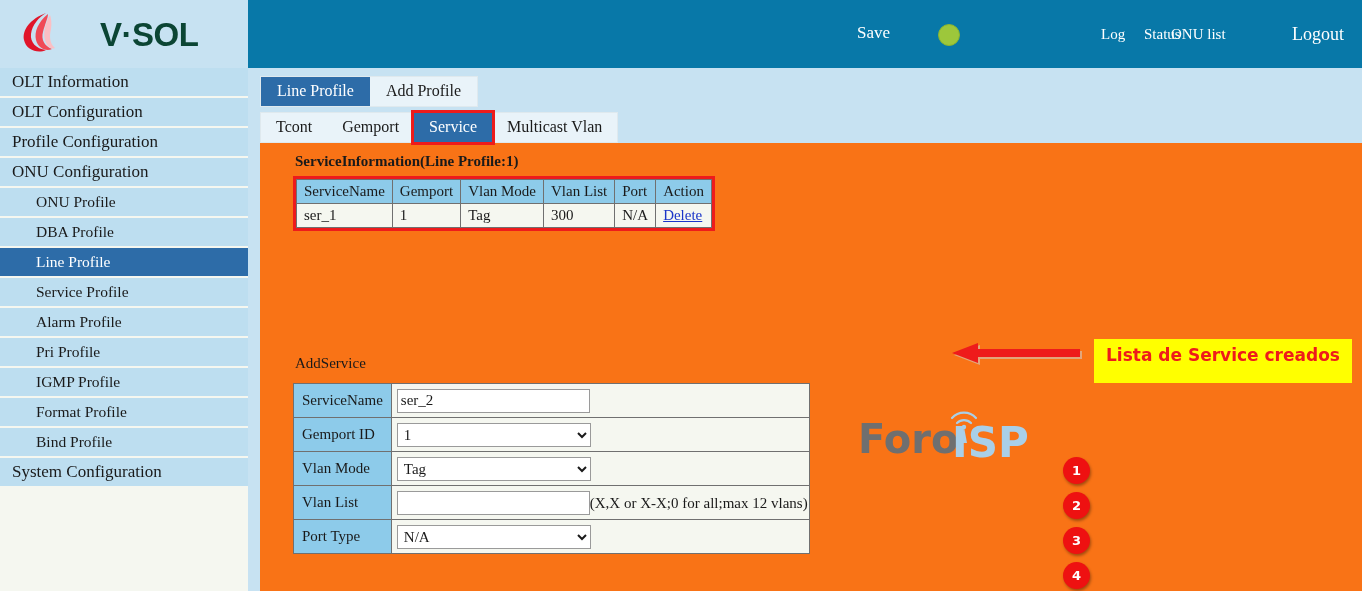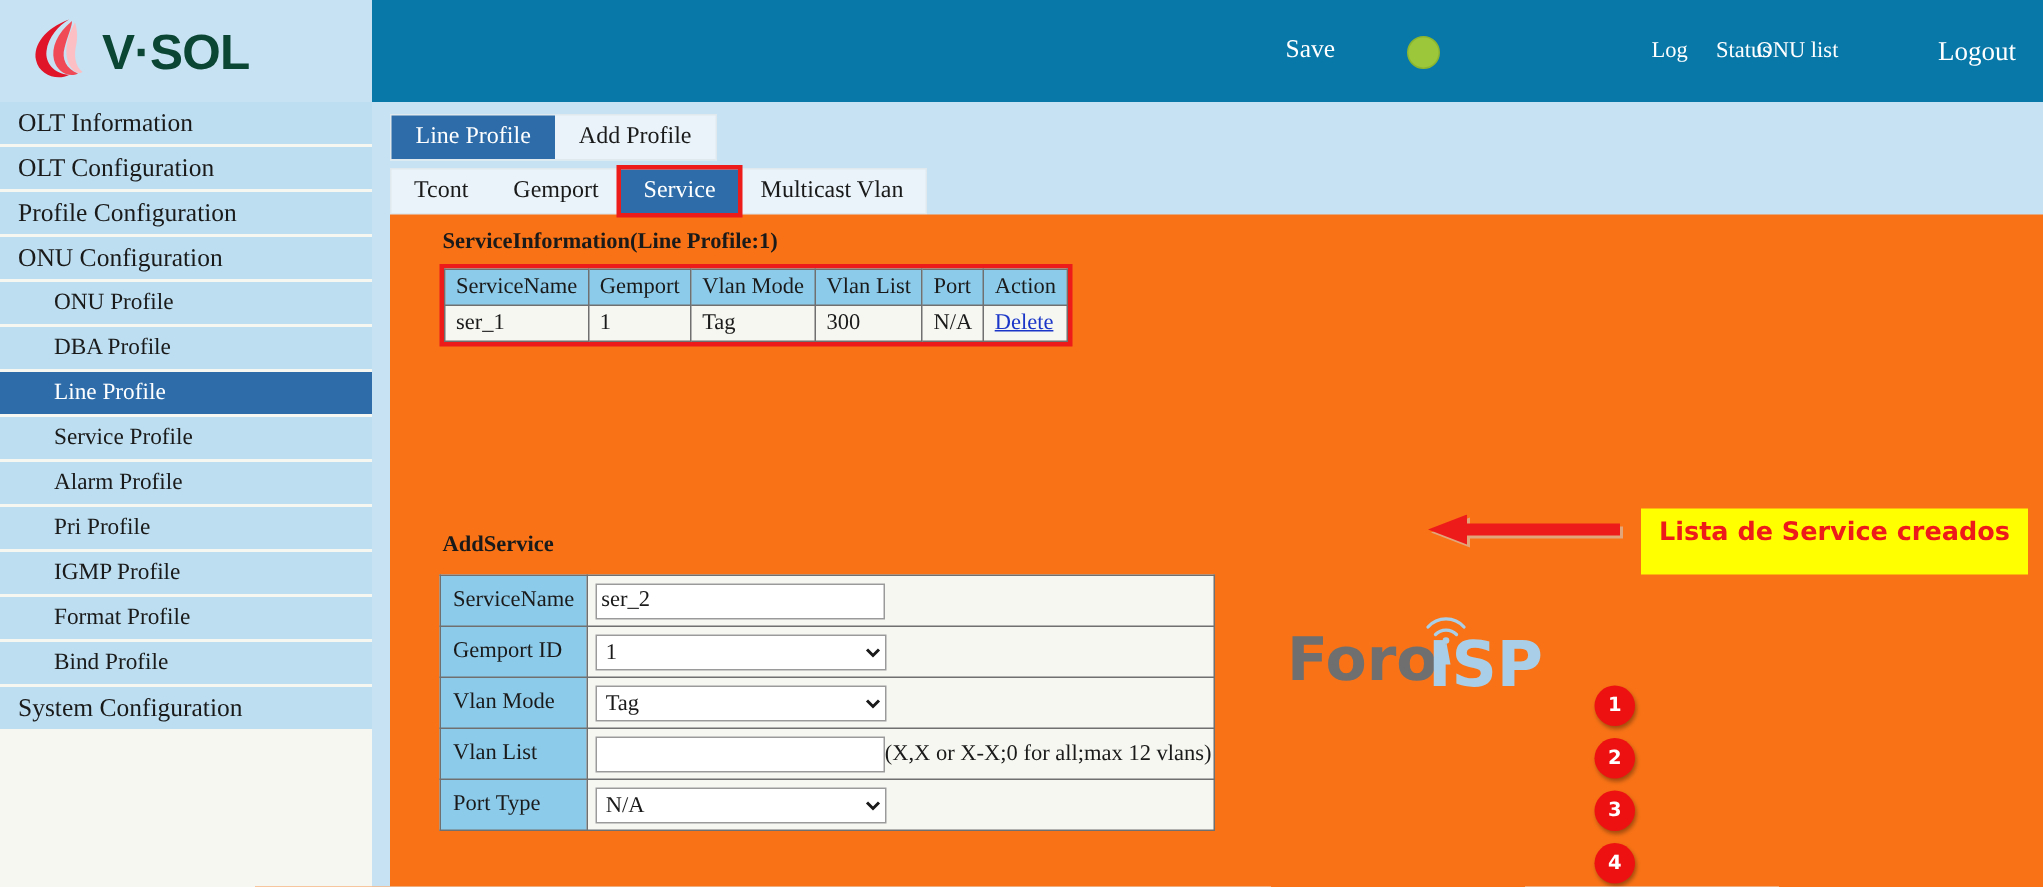--- a/index.html
+++ b/index.html
@@ -24,20 +24,21 @@
     background: #f5f7f0;
     z-index: 5;
   }
   #logo-area {
     height: 68px;
     background: #c7e2f2;
     display: flex;
     align-items: center;
     padding-left: 20px;
     box-sizing: border-box;
+    gap: 32px;
   }
   #logo-mark { flex: 0 0 auto; margin-right: 8px; }
   #logo-text {
     font-family: "Liberation Sans", sans-serif;
     font-weight: bold;
     font-size: 33px;
     color: #0b4534;
     letter-spacing: -0.5px;
     line-height: 1;
   }
@@ -211,21 +212,21 @@
     left: 596px; top: 262px;
     width: 190px; height: 56px;
     pointer-events: none;
   }
 
   
   #add-title {
     position: absolute;
     left: 35px; top: 212px;
     font-size: 15px;
-    font-weight: bold;
+    font-weight: normal;
     color: #1a1a1a;
   }
   #add-table {
     position: absolute;
     left: 33px; top: 240px;
     border-collapse: collapse;
     background: #f5f7f0;
   }
   #add-table td {
     border: 1px solid #707070;

